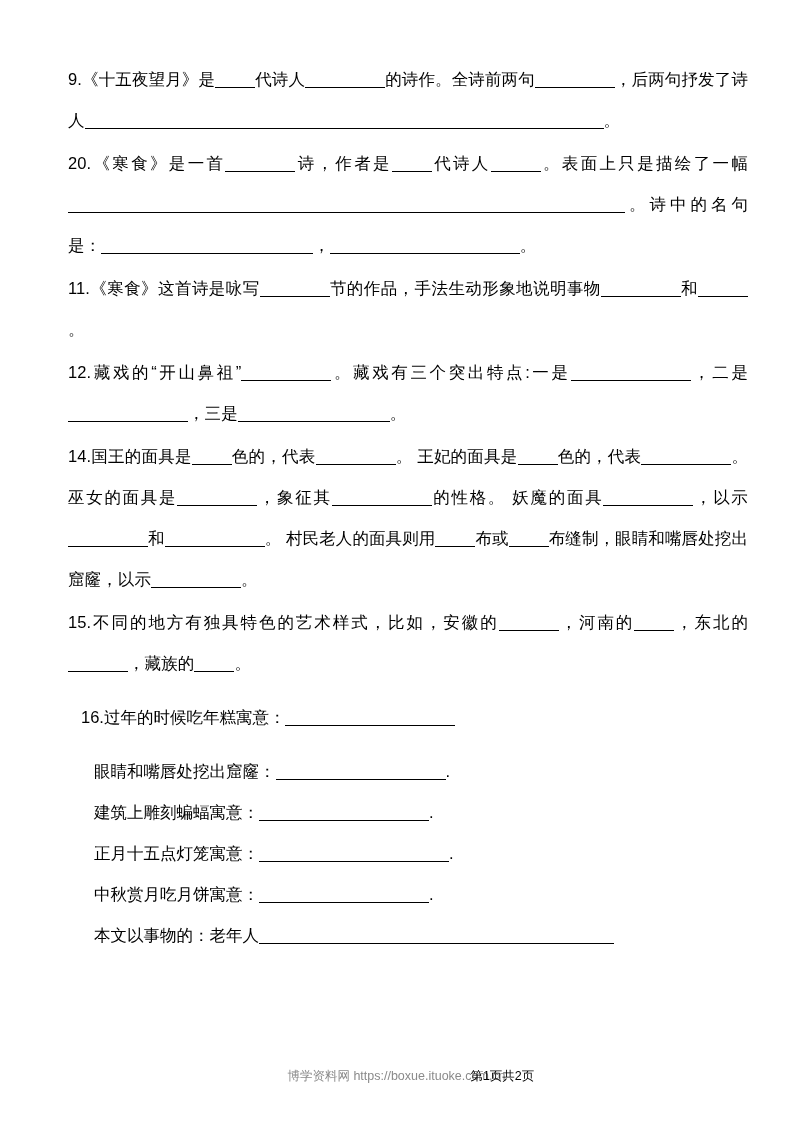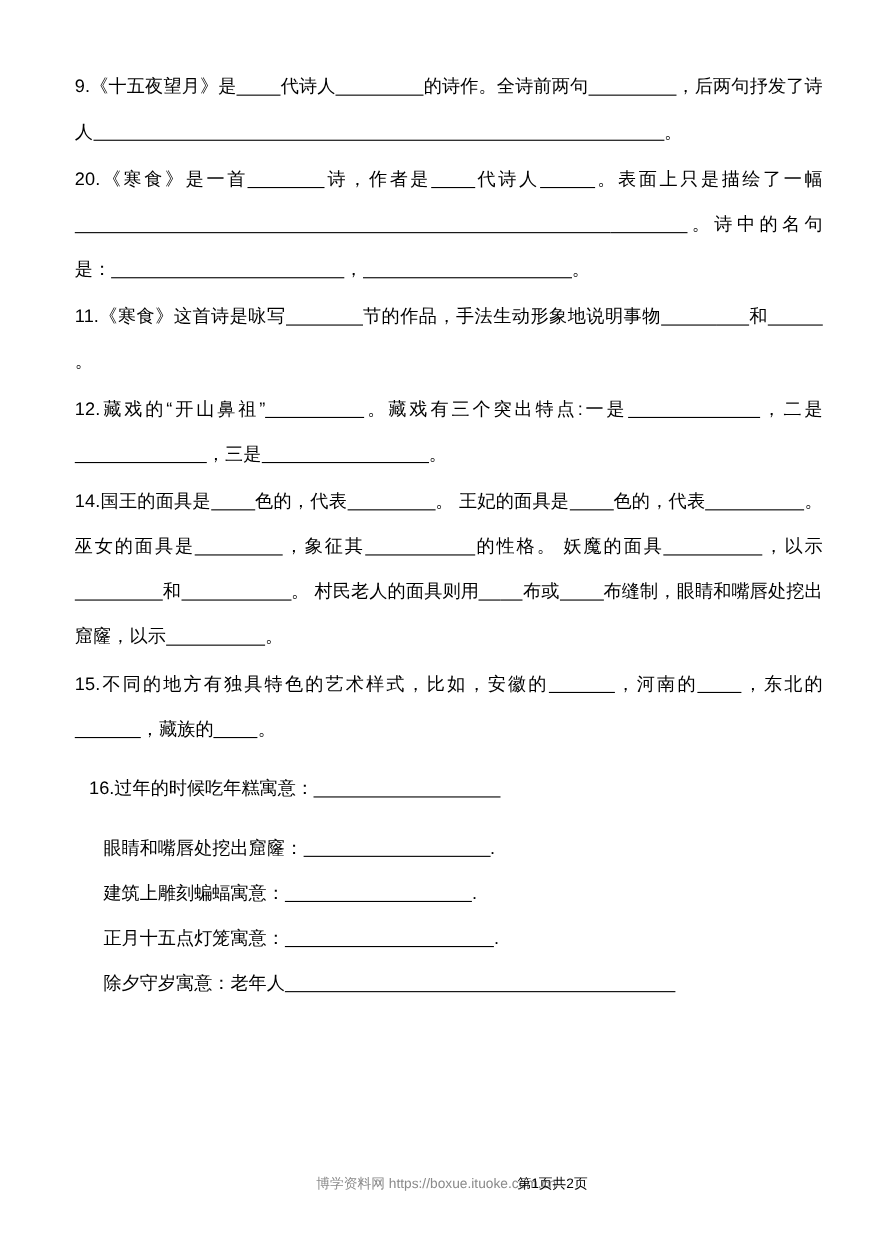--- a/index.html
+++ b/index.html
@@ -121,22 +121,23 @@
   <p class="q"><span>15.不同的地方有独具特色的艺术样式，比如，安徽的</span><span class="bl bl-6"></span><span>，河南的</span><span class="bl bl-4"></span><span>，东北的</span><span class="bl bl-6"></span><span>，藏族的</span><span class="bl bl-4"></span><span>。</span></p>
 
   <p class="q-16"><span>16.过年的时候吃年糕寓意：</span><span class="bl bl-17"></span></p>
 
   <p class="sub"><span>眼睛和嘴唇处挖出窟窿：</span><span class="bl bl-17"></span><span>.</span></p>
 
   <p class="sub"><span>建筑上雕刻蝙蝠寓意：</span><span class="bl bl-17"></span><span>.</span></p>
 
   <p class="sub"><span>正月十五点灯笼寓意：</span><span class="bl bl-19"></span><span>.</span></p>
 
+  <p class="sub"><span>中秋赏月吃月饼寓意：</span><span class="bl bl-17"></span><span>.</span></p>
 
-  <p class="sub"><span>除夕守岁寓意：老年人</span><span class="bl bl-35"></span></p>
+  <p class="sub"><span>本文以事物的：老年人</span><span class="bl bl-35"></span></p>
 
 </div>
 
 <div class="footer">
   <span class="wm-stack">
     <span>博学资料网 https://boxue.ituoke.com.cn</span>
     <span class="page-no">第1页共2页</span>
   </span>
 </div>
 

